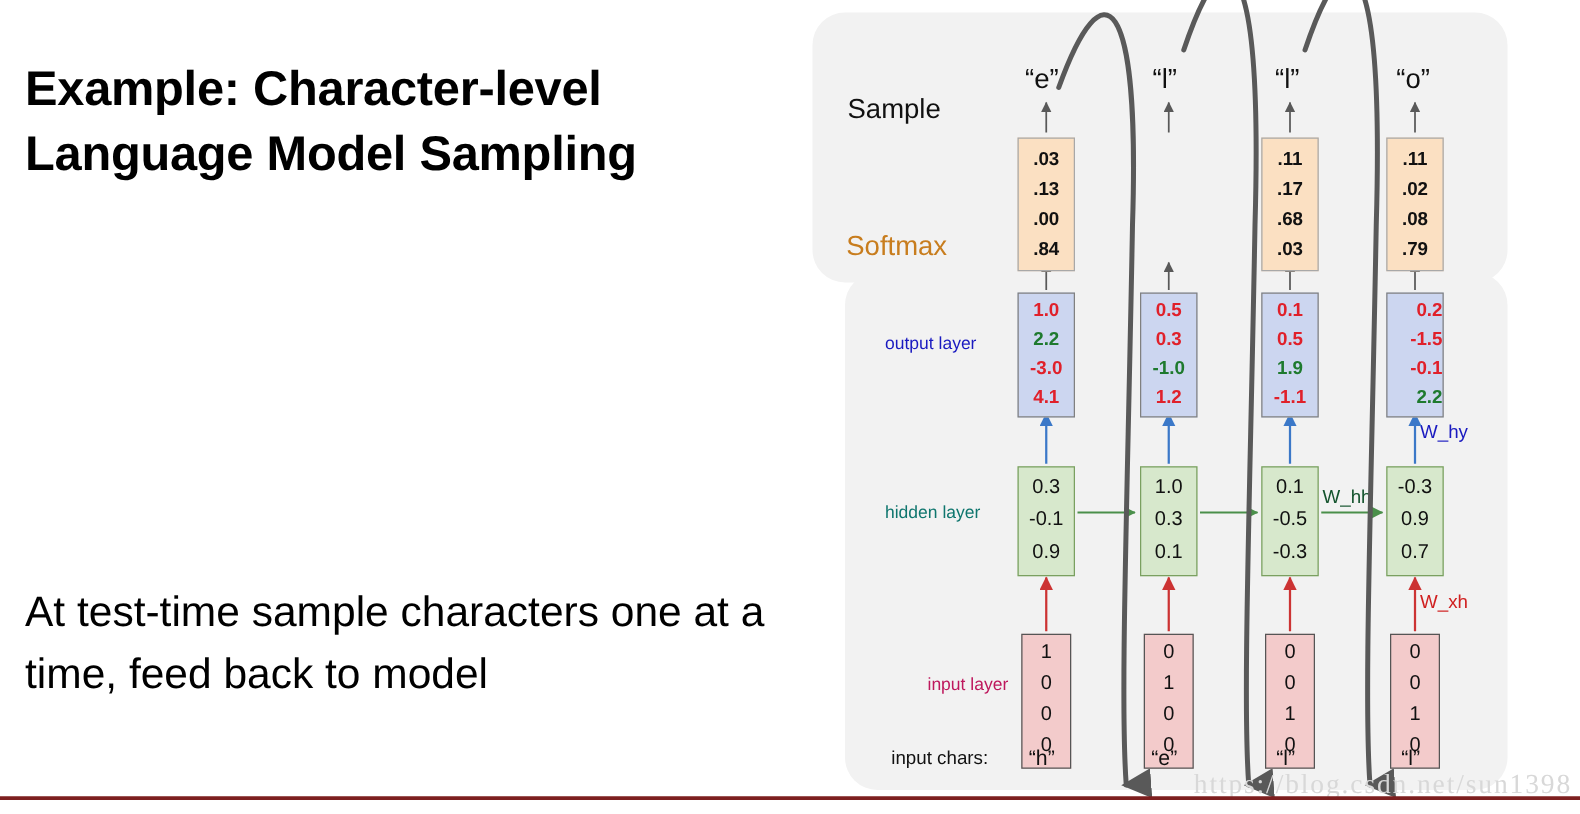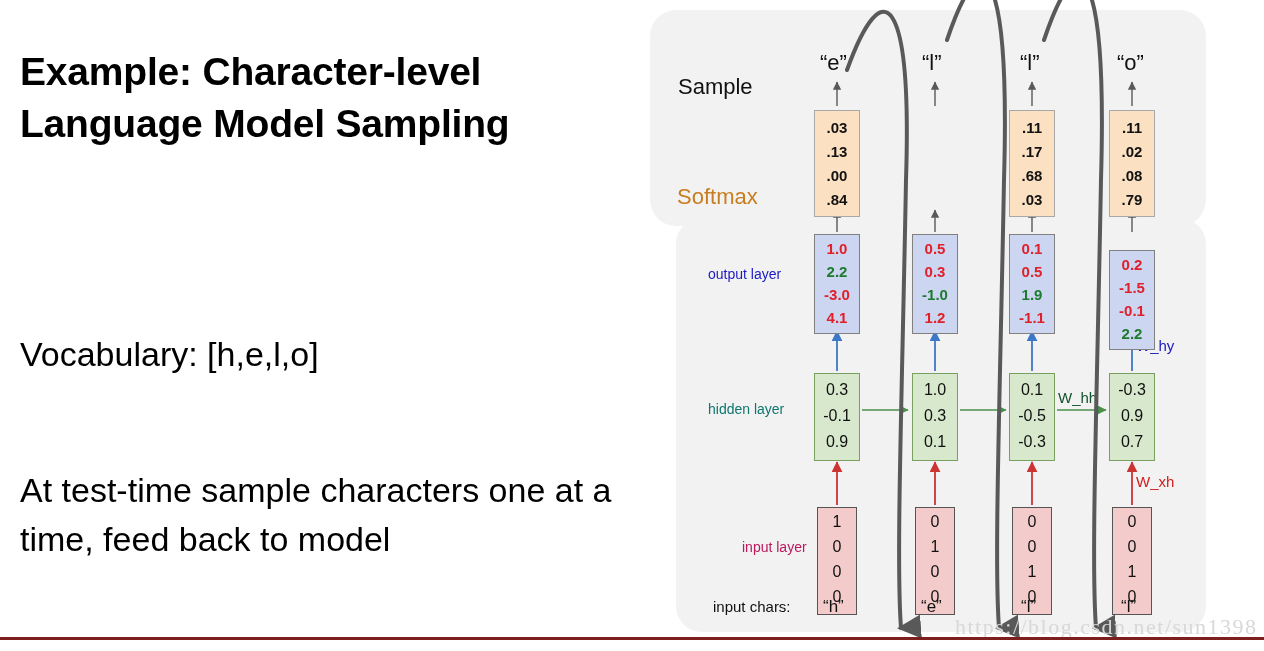--- a/index.html
+++ b/index.html
@@ -87,21 +87,20 @@
     position:absolute;left:0;top:637px;width:1264px;height:3px;background:#7d1f1f;
   }
 </style>
 </head>
 <body>
 
 <div id="root">
 
   <div class="left-pane">
     <div class="title">Example: Character-level Language Model Sampling</div>
-    <div class="para" id="vocab">Vocabulary: [h,e,l,o]</div>
     <div class="para" id="testtime">At test-time sample characters one at a time, feed back to model</div>
   </div>
 
   <div class="diagram">
 
     <div class="panel panel-top"></div>
     <div class="panel panel-bottom"></div>
 
     <div class="lbl lbl-sample" style="left:28px;  top:74px;">Sample</div>
     <div class="lbl lbl-softmax" style="left:27px;  top:152px;margin-top:32px;">Softmax</div>
@@ -209,21 +208,21 @@
       <div class="v">0.3</div>
       <div class="v max">-1.0</div>
       <div class="v">1.2</div>
     </div>
     <div class="box out-box" style="left:359px; top:234px;">
       <div class="v">0.1</div>
       <div class="v">0.5</div>
       <div class="v max">1.9</div>
       <div class="v">-1.1</div>
     </div>
-    <div class="box out-box" style="left:459px; top:250px;">
+    <div class="box out-box" style="left:459px; top:234px;text-align:right;">
       <div class="v">0.2</div>
       <div class="v">-1.5</div>
       <div class="v">-0.1</div>
       <div class="v max">2.2</div>
     </div>
 
     <div class="box hid-box" style="left:164px; top:373px;">
       <div class="v">0.3</div>
       <div class="v">-0.1</div>
       <div class="v">0.9</div>

